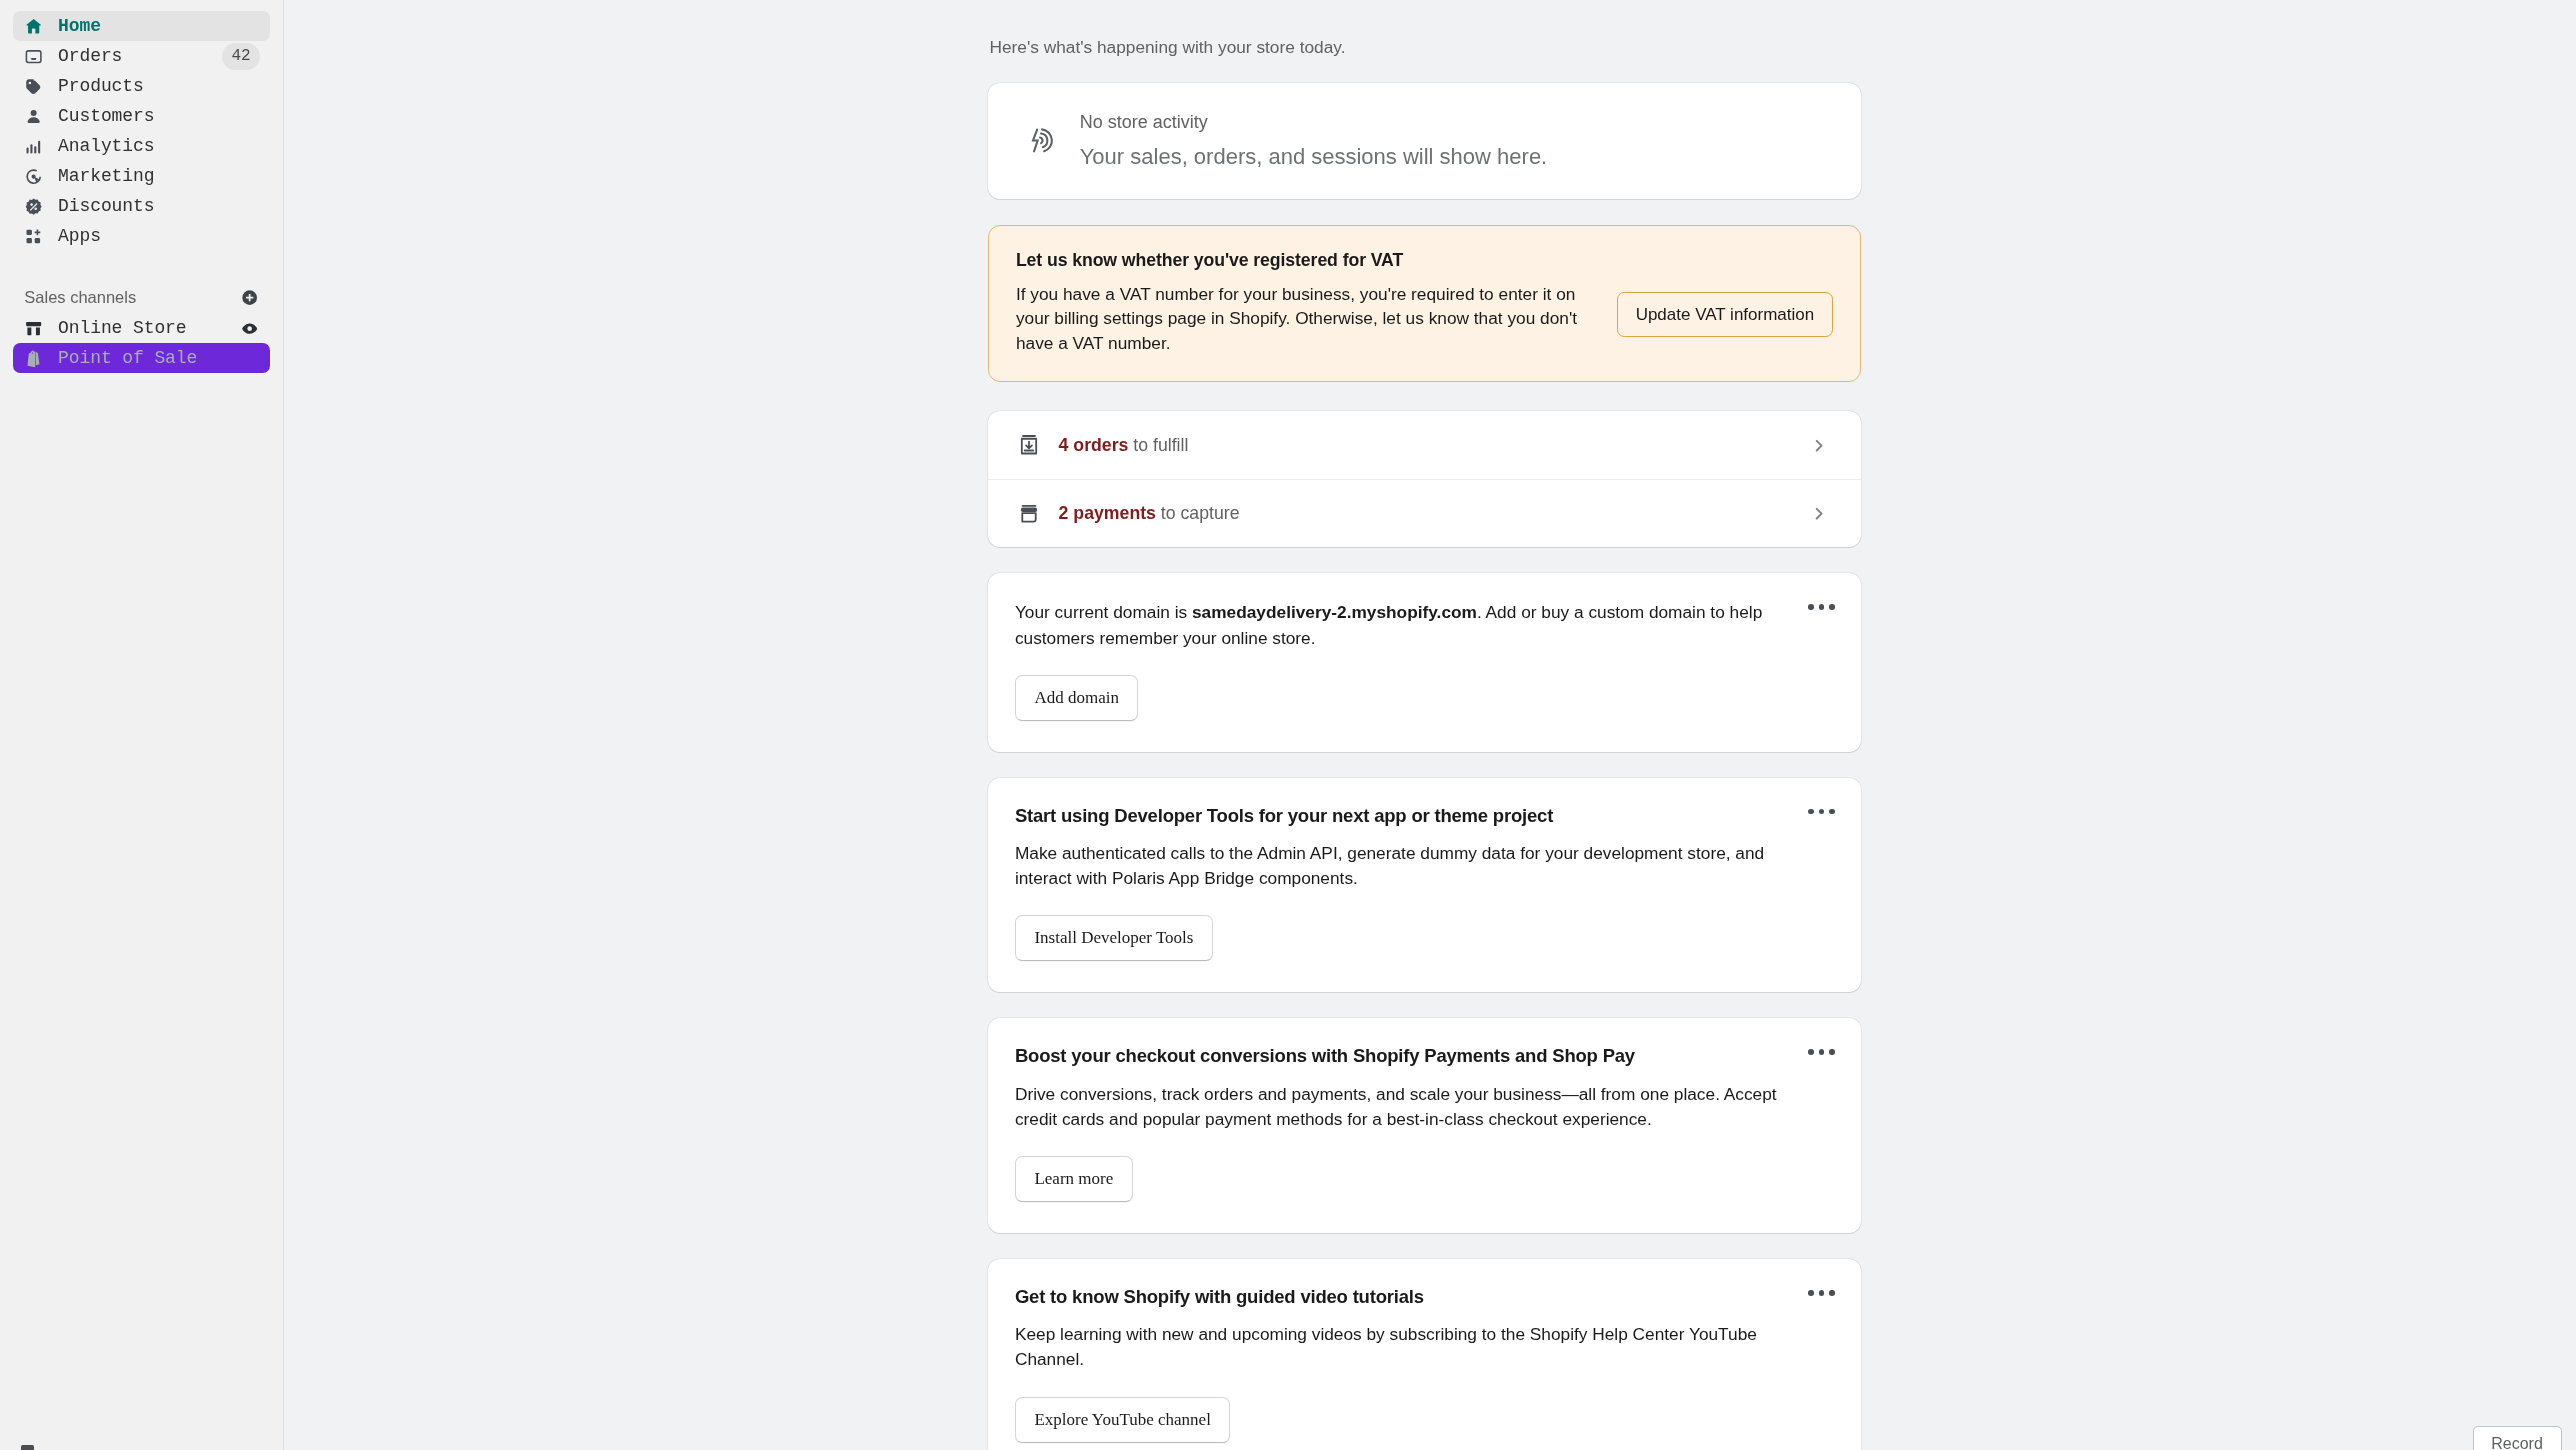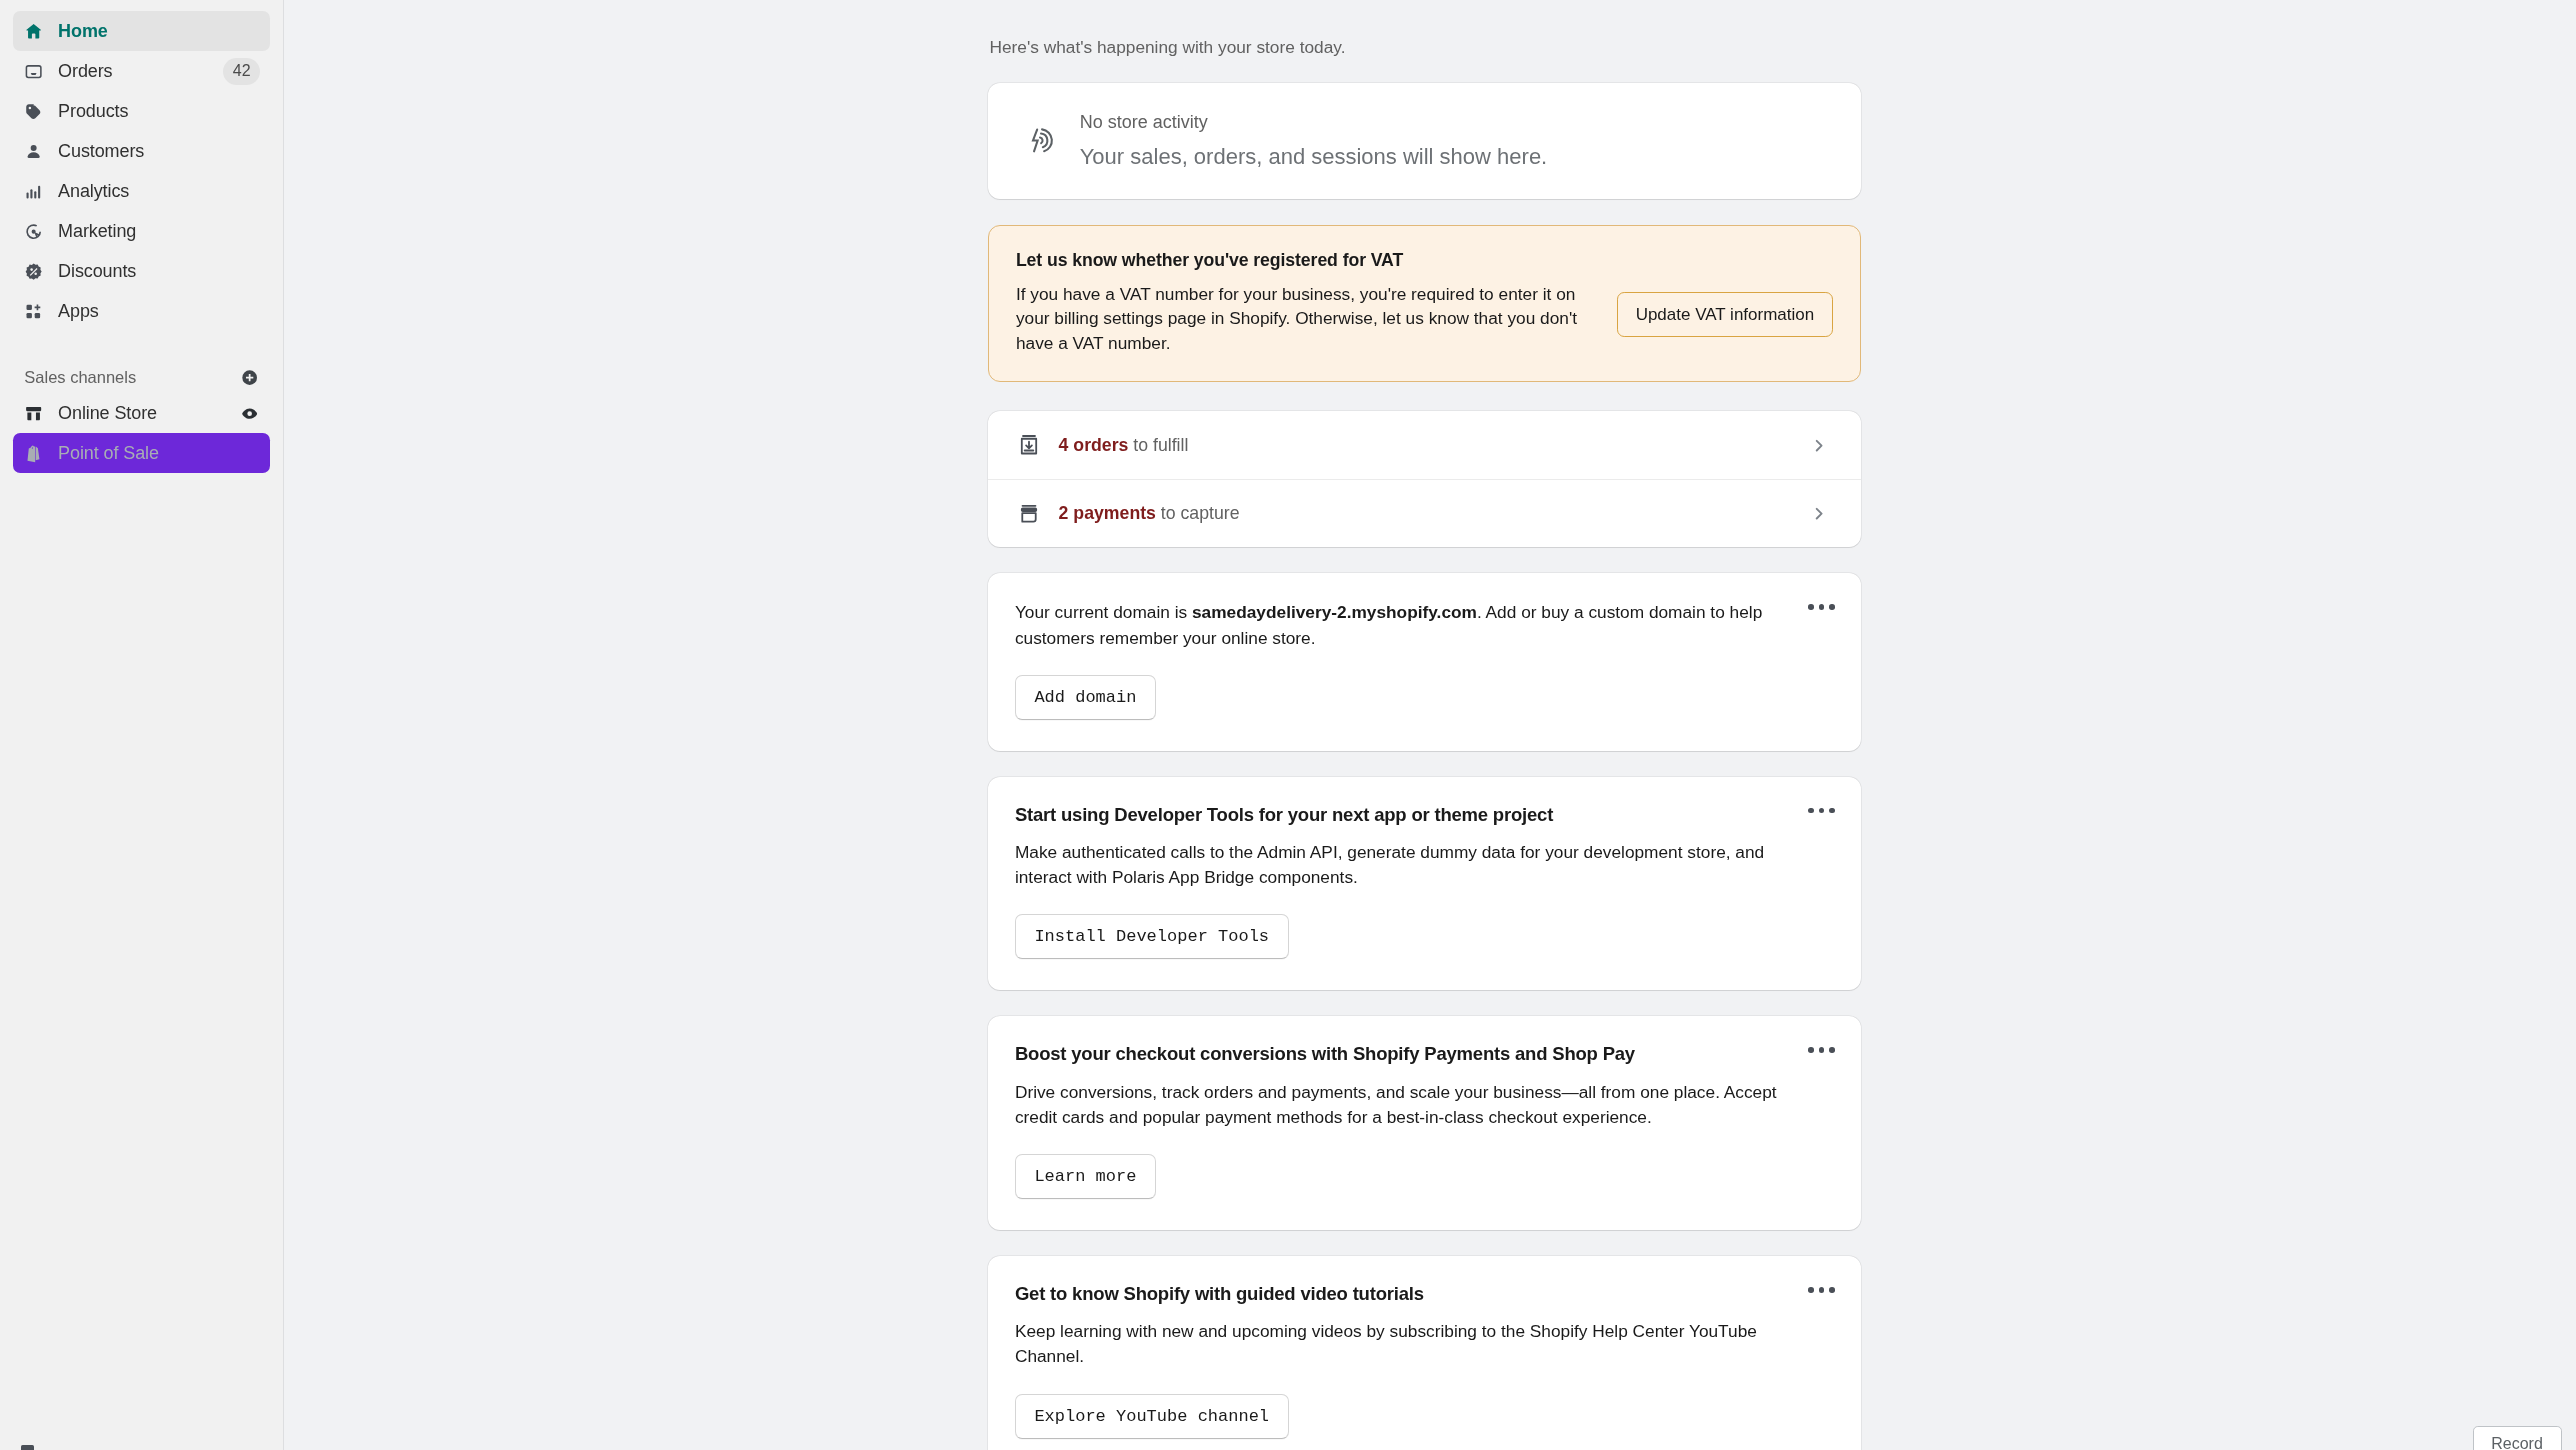--- a/index.html
+++ b/index.html
@@ -15,26 +15,27 @@
   .sidebar {
     width: 284px; height: 100%;
     background: #F1F1F1;
     border-right: 1.6px solid #DDDEE0;
     padding: 11.3px 13px 0 13px;
     position: relative;
     flex: 0 0 284px;
   }
   .nav-item {
     display: flex; align-items: center;
-    height: 40px;
+    height: 30px;
     padding: 0 9.7px 0 11.3px;
     border-radius: 7.2px;
     gap: 14.5px;
     margin-bottom: 0px;
     position: relative;
+    font-family: Liberation Mono, monospace;
   }
   .nav-item.active { background: #E3E3E3; }
   .nav-item.selected-muted { background: #6d28d9; }
   .nav-label {
     font-size: 18px;
     color: #303030;
     letter-spacing: -0.1px;
     white-space: nowrap;
   }
   .nav-item.active .nav-label { color: #00736B; font-weight: 600; }
@@ -149,21 +150,21 @@
   .promo-desc { font-size: 17.3px; line-height: 1.45; color: #1A1A1A; max-width: 796px; margin-bottom: 24px; }
   .promo-desc b { font-weight: 700; }
   .btn {
     display: inline-block;
     background: #FFFFFF;
     border: 1.6px solid #D5D5D5;
     border-bottom-color: #BCBCBC;
     border-radius: 7.2px;
     padding: 12px 18.5px;
     font-size: 17px; color: #1A1A1A;
-    font-family: Liberation Mono, monospace;
+    font-family: Liberation Serif, serif;
     cursor: pointer;
     box-shadow: 0 0.8px 0 rgba(0,0,0,0.04);
   }
 
   
   .record-btn {
     position: absolute;
     right: 14.5px; bottom: -11.3px;
     background: #FFFFFF;
     border: 1.6px solid #BFC3C7;

